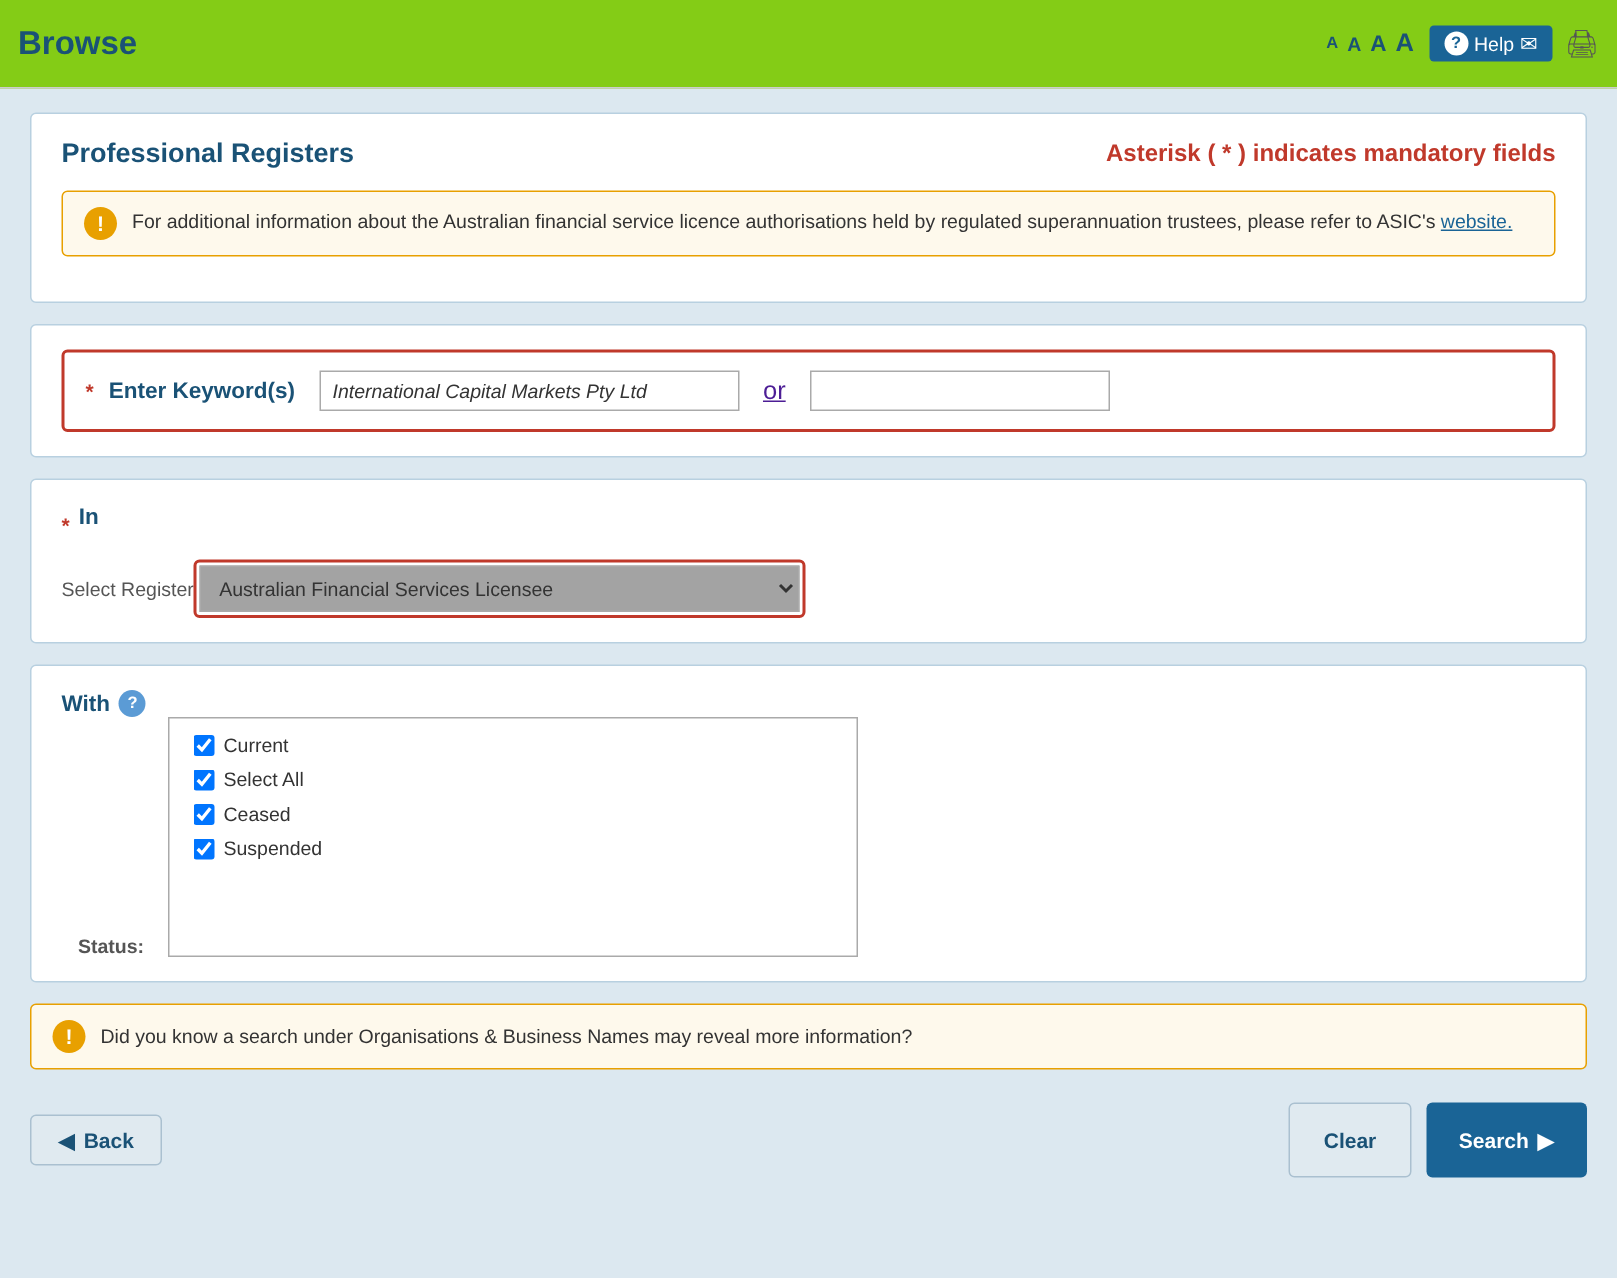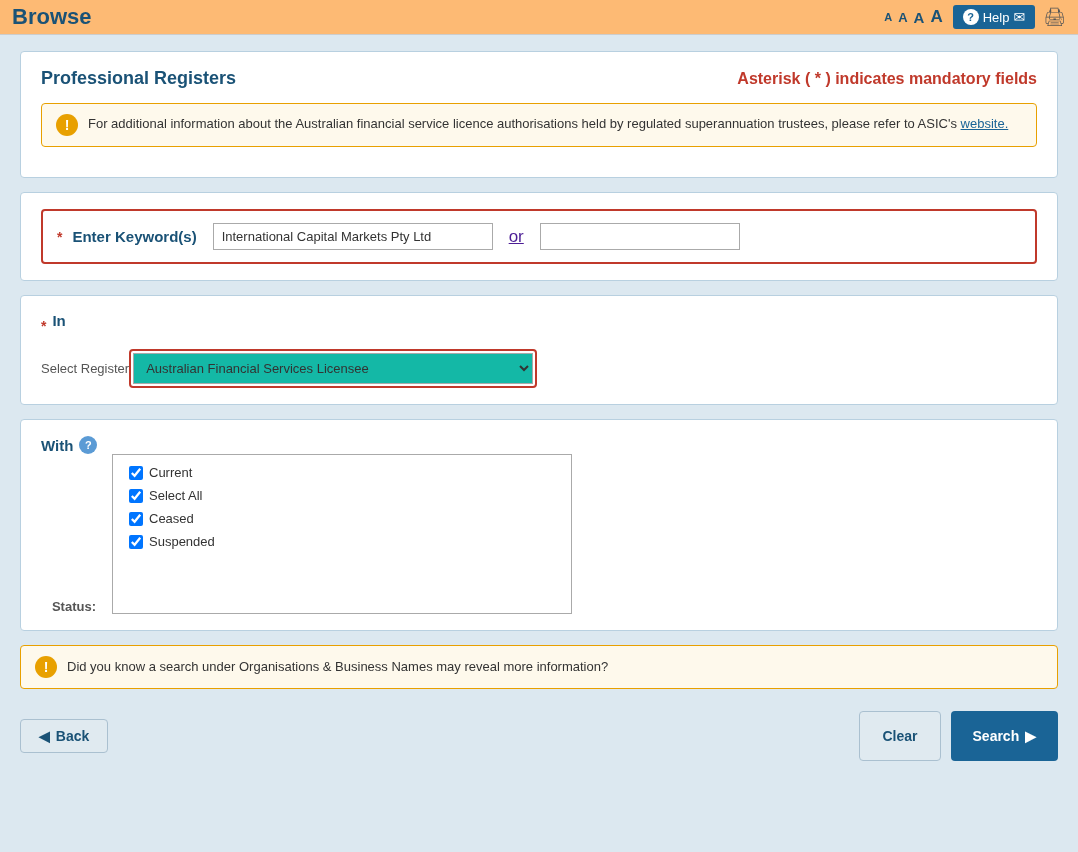--- a/index.html
+++ b/index.html
@@ -5,23 +5,23 @@
     * { box-sizing: border-box; margin: 0; padding: 0; }
     body {
       font-family: Arial, sans-serif;
       font-size: 13px;
       background: #dce8f0;
       color: #333;
     }
 
     
     .top-bar {
-      background: #fdba74;
+      background: #84cc16;
       border-bottom: 1px solid #ccc;
-      padding: 4px 12px;
+      padding: 16px 12px;
       display: flex;
       align-items: center;
       justify-content: space-between;
     }
     .top-bar-title {
       font-size: 22px;
       font-weight: bold;
       color: #1a5276;
     }
     .top-bar-actions {
@@ -168,20 +168,21 @@
       color: #1a5276;
       font-size: 15px;
       margin-right: 6px;
     }
     .keyword-input {
       border: 1px solid #aaa;
       padding: 5px 8px;
       font-size: 13px;
       width: 280px;
       color: #333;
+      font-style: italic;
     }
     .or-label {
       color: #4c1d95;
       font-size: 17px;
       margin: 0 6px;
       text-decoration: underline;
     }
     .keyword-input-2 {
       border: 1px solid #aaa;
       padding: 5px 8px;
@@ -218,21 +219,21 @@
       border-radius: 4px;
       padding: 2px;
       display: inline-block;
     }
     .register-select {
       border: 1px solid #aaa;
       padding: 6px 8px;
       font-size: 13px;
       width: 400px;
       color: #333;
-      background: #14b8a6;
+      background: #a3a3a3;
     }
 
     
     .with-section {
       background: #fff;
       border: 1px solid #b8d0e0;
       border-radius: 4px;
       margin-bottom: 14px;
       padding: 16px 20px;
     }

